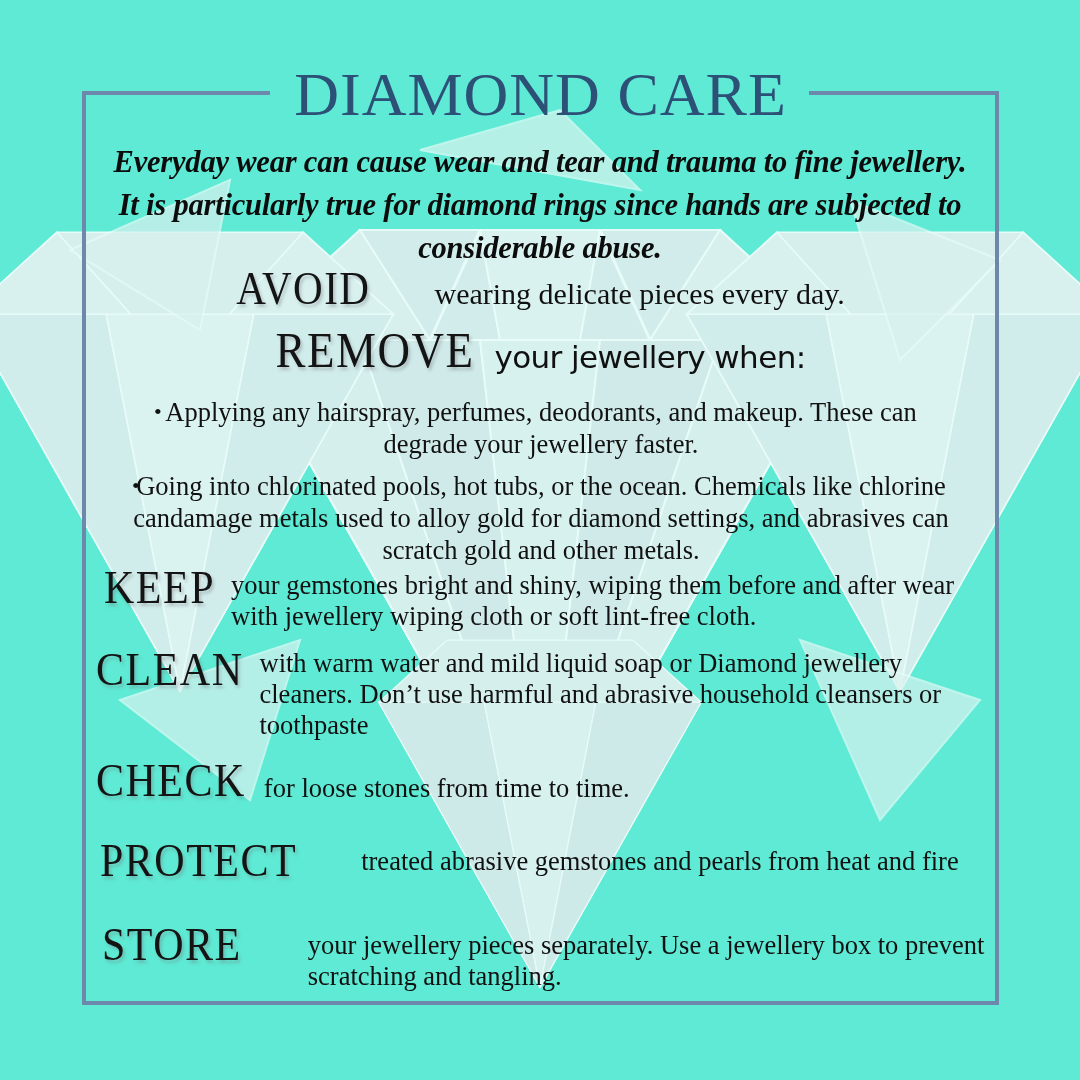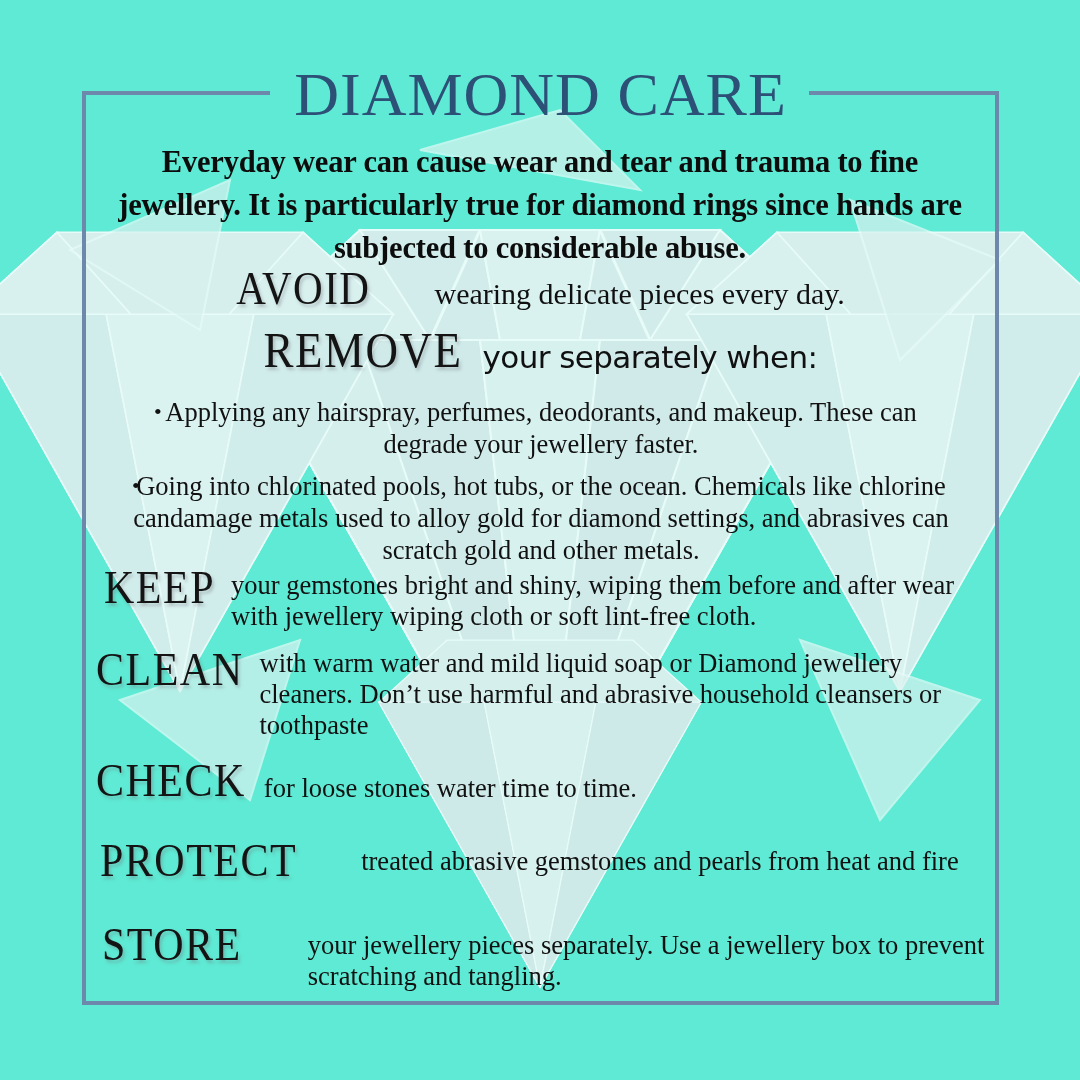--- a/index.html
+++ b/index.html
@@ -59,20 +59,21 @@
     letter-spacing: 1px;
     white-space: nowrap;
   }
 
   .intro {
     position: absolute;
     left: 18px; top: 50px;
     width: 880px;
     text-align: center;
     font-weight: bold;
+    font-style: italic;
     font-size: 30.5px;
     line-height: 43px;
     color: #0c0c0c;
     letter-spacing: -0.2px;
   }
 
   
   .kw {
     font-family: "Liberation Serif", "DejaVu Serif", serif;
     font-weight: 300;
@@ -247,21 +248,21 @@
 
     <div class="title">DIAMOND CARE</div>
 
     <div class="intro">Everyday wear can cause wear and tear and trauma to fine jewellery. It is particularly true for diamond rings since hands are subjected to considerable abuse.</div>
 
     <div class="row-avoid">
       <span class="kw">AVOID</span><span class="body">wearing delicate pieces every day.</span>
     </div>
 
     <div class="row-remove">
-      <span class="kw">REMOVE</span><span class="body">your separately when:</span>
+      <span class="kw">REMOVE</span><span class="body">your jewellery when:</span>
     </div>
 
     <div class="bullets">
       <div class="bullet bullet-1">
         <span class="dot">•</span>
         <span>Applying any hairspray, perfumes, deodorants, and makeup. These can degrade your jewellery faster.</span>
       </div>
       <div class="bullet bullet-2">
         <span class="dot">•</span>
         <span>Going into chlorinated pools, hot tubs, or the ocean. Chemicals like chlorine candamage metals used to alloy gold for diamond settings, and abrasives can scratch gold and other metals.</span>
@@ -273,21 +274,21 @@
       <span class="body">with warm water and mild liquid soap or Diamond jewellery cleaners. Don’t use harmful and abrasive household cleansers or toothpaste</span>
     </div>
 
     <div class="block blk-keep">
       <span class="kw">KEEP</span>
       <span class="body">your gemstones bright and shiny, wiping them before and after wear with jewellery wiping cloth or soft lint-free cloth.</span>
     </div>
 
     <div class="block blk-check">
       <span class="kw">CHECK</span>
-      <span class="body">for loose stones water time to time.</span>
+      <span class="body">for loose stones from time to time.</span>
     </div>
 
     <div class="block blk-protect">
       <span class="kw">PROTECT</span>
       <span class="body">treated abrasive gemstones and pearls from heat and fire</span>
     </div>
 
     <div class="block blk-store">
       <span class="kw">STORE</span>
       <span class="body">your jewellery pieces separately. Use a jewellery box to prevent scratching and tangling.</span>

